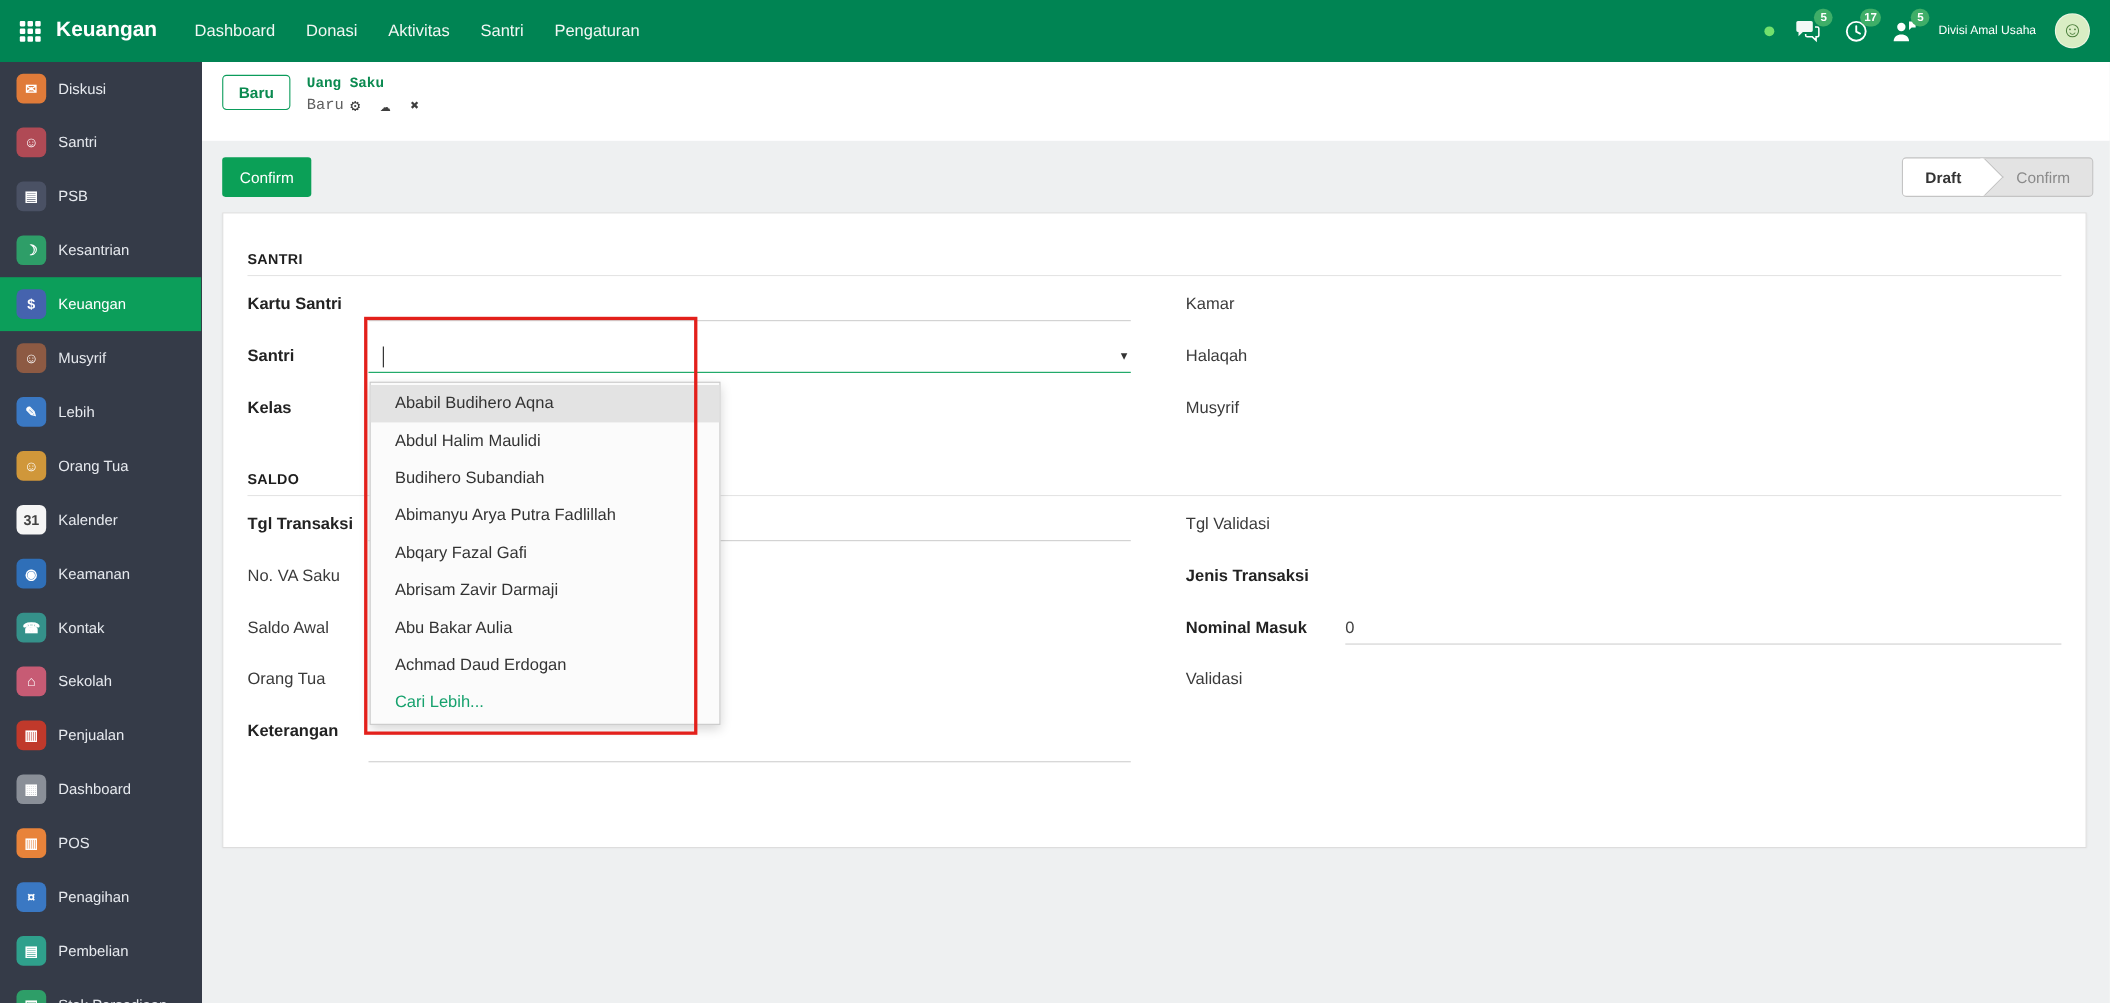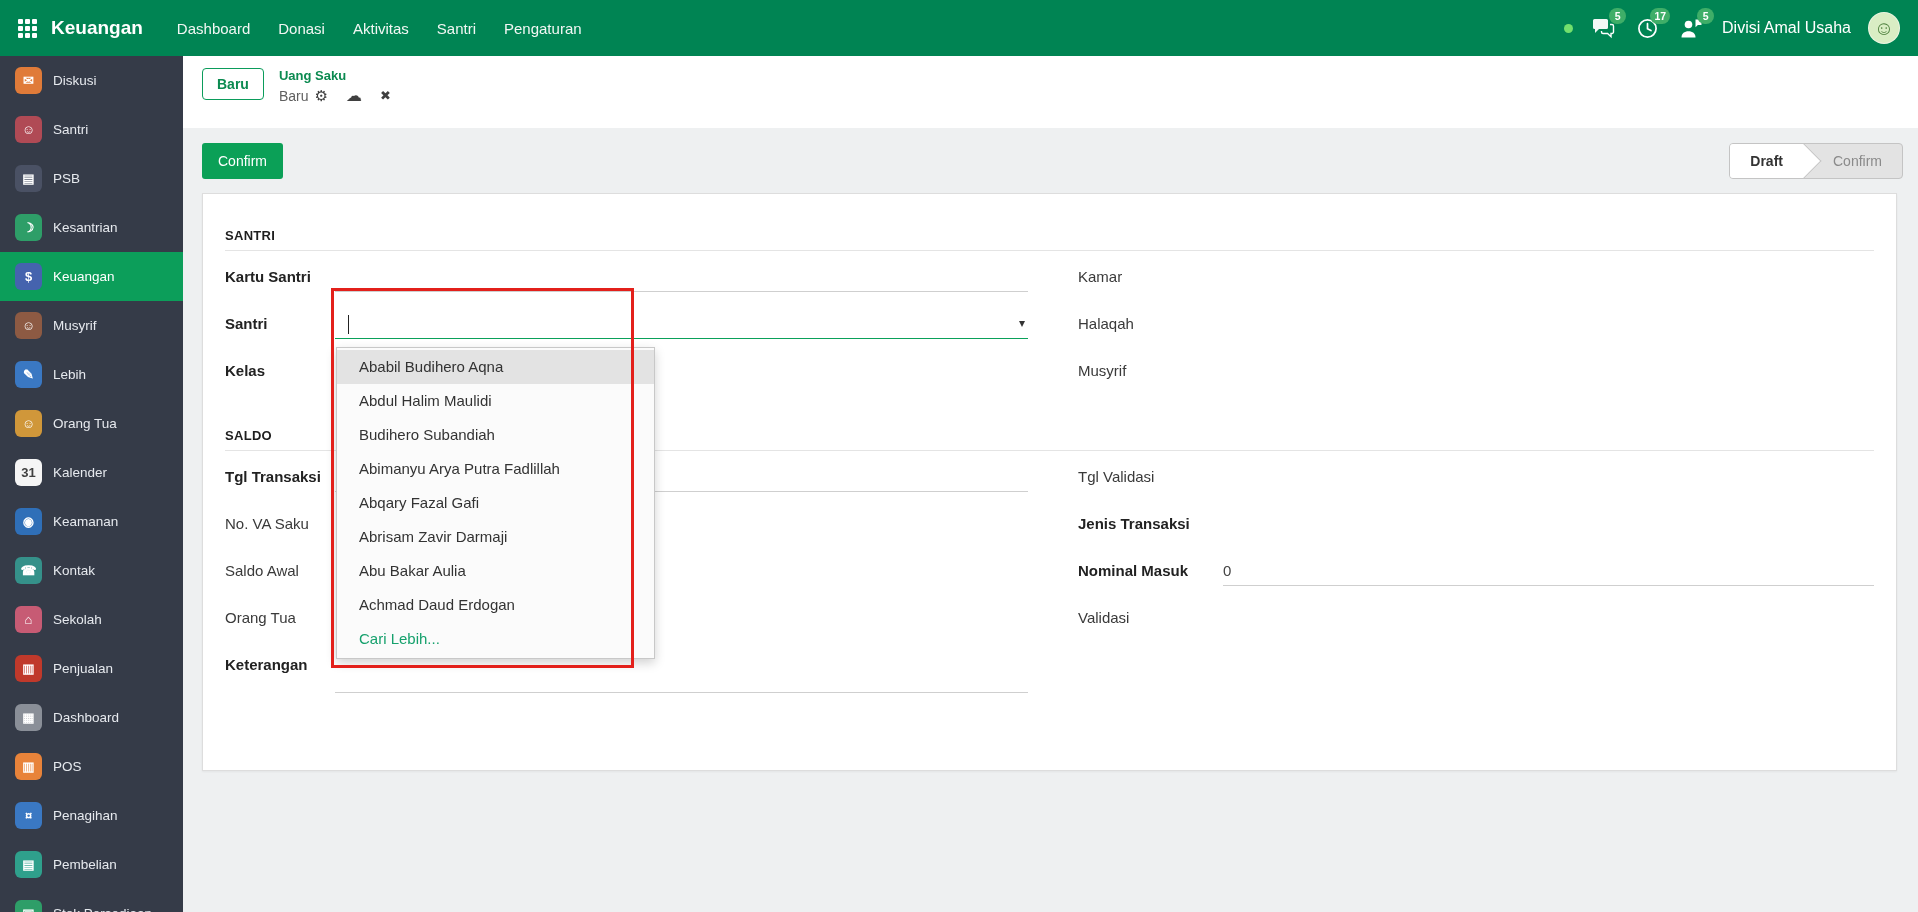--- a/index.html
+++ b/index.html
@@ -13,39 +13,39 @@
   .apps-grid i { background:#fff; border-radius:1px; display:block; }
   .brand { font-size:19px; font-weight:bold; margin:0 22px 0 14px; cursor:pointer; }
   .topmenu { display:flex; gap:4px; }
   .tm-item { padding:9px 12px; font-size:15px; color:#f2f7f4; border-radius:3px; cursor:pointer; }
   .topnav-right { margin-left:auto; display:flex; align-items:center; gap:17px; }
   .status-dot { width:9px; height:9px; border-radius:50%; background:#72e06d; }
   .nav-icon { position:relative; width:27px; height:26px; display:flex; align-items:center; justify-content:center; cursor:pointer; }
   .badge { position:absolute; top:-7px; right:-9px; min-width:17px; height:16px; border-radius:9px;
            background:#3fae68; color:#fff; font-size:10.5px; font-weight:bold;
            display:flex; align-items:center; justify-content:center; padding:0 4px; }
-  .company { font-size:16px; cursor:pointer; }
+  .company { font-size:11px; cursor:pointer; }
   .avatar { width:32px; height:32px; border-radius:50%; background:#d9edc4; color:#4a7d3a;
             display:flex; align-items:center; justify-content:center; font-size:20px; cursor:pointer;
             border:1px solid rgba(255,255,255,.5); }
 
   
   .sidebar { position:fixed; top:56px; left:0; bottom:0; width:183px; background:#353b48; z-index:90; overflow:hidden; }
   .side-item { display:flex; align-items:center; gap:11px; padding:11px 15px; color:#e6e9ee; font-size:13.5px; cursor:pointer; }
   .side-item.active { background:#0c9e5a; color:#fff; }
   .side-icon { width:27px; height:27px; flex:0 0 27px; border-radius:6px; display:flex; align-items:center;
                justify-content:center; color:#fff; font-size:13px; font-weight:bold; }
 
   
   .main { position:absolute; left:183px; top:56px; right:0; bottom:0; display:flex; flex-direction:column; overflow:hidden; }
 
   .control-panel { background:#fff; padding:12px 19px 10px; min-height:72px; display:flex; gap:15px; align-items:flex-start; }
   .btn-new { border:1px solid #0b9c5b; color:#0b8a50; background:#fff; font-size:14px; font-weight:bold;
              padding:7px 14px; border-radius:4px; cursor:pointer; }
-  .bc-col { display:flex; flex-direction:column; }
+  .bc-col { display:flex; flex-direction:column;font-family:Liberation Mono, monospace; }
   .bc-parent { color:#0b8a50; font-size:13px; font-weight:bold; line-height:1.25; cursor:pointer; }
   .bc-row { display:flex; align-items:center; font-size:14px; color:#5f5f5f; margin-top:2px; }
   .icon-gear { margin-left:6px; font-size:15px; color:#3f3f3f; cursor:pointer; }
   .icon-cloud { margin-left:18px; font-size:16px; color:#3f3f3f; cursor:pointer; }
   .icon-x { margin-left:18px; font-size:13px; color:#3f3f3f; cursor:pointer; }
 
   .content { flex:1; overflow:hidden; }
   .action-row { display:flex; justify-content:space-between; align-items:center; padding:15px 15px 0 19px; }
   .btn-confirm { background:#0ba057; color:#fff; border:none; height:36px; padding:0 16px;
                  font-size:14px; border-radius:3px; cursor:pointer; font-family:inherit; }

